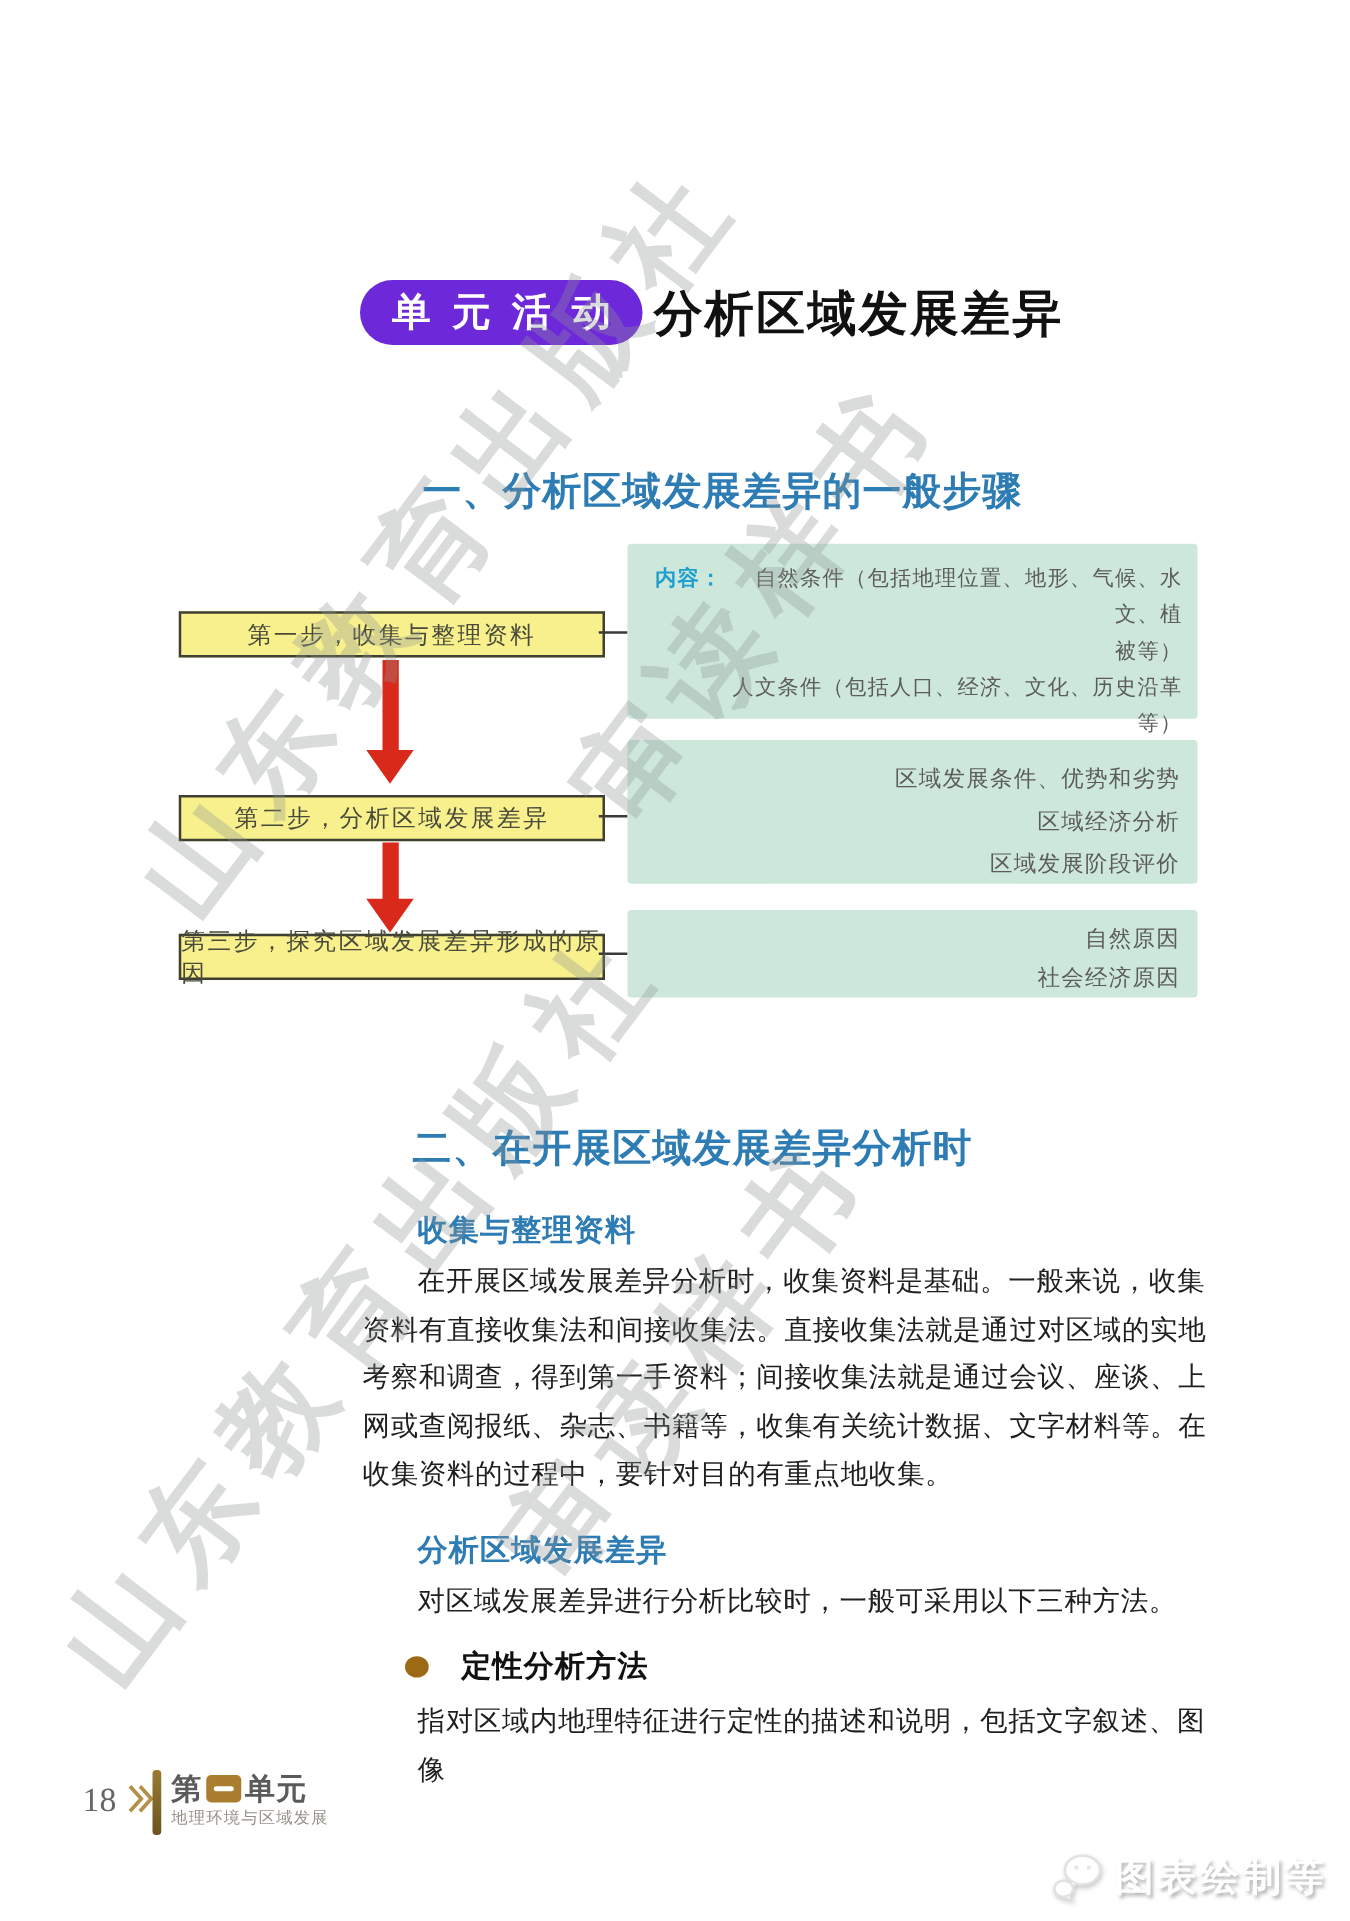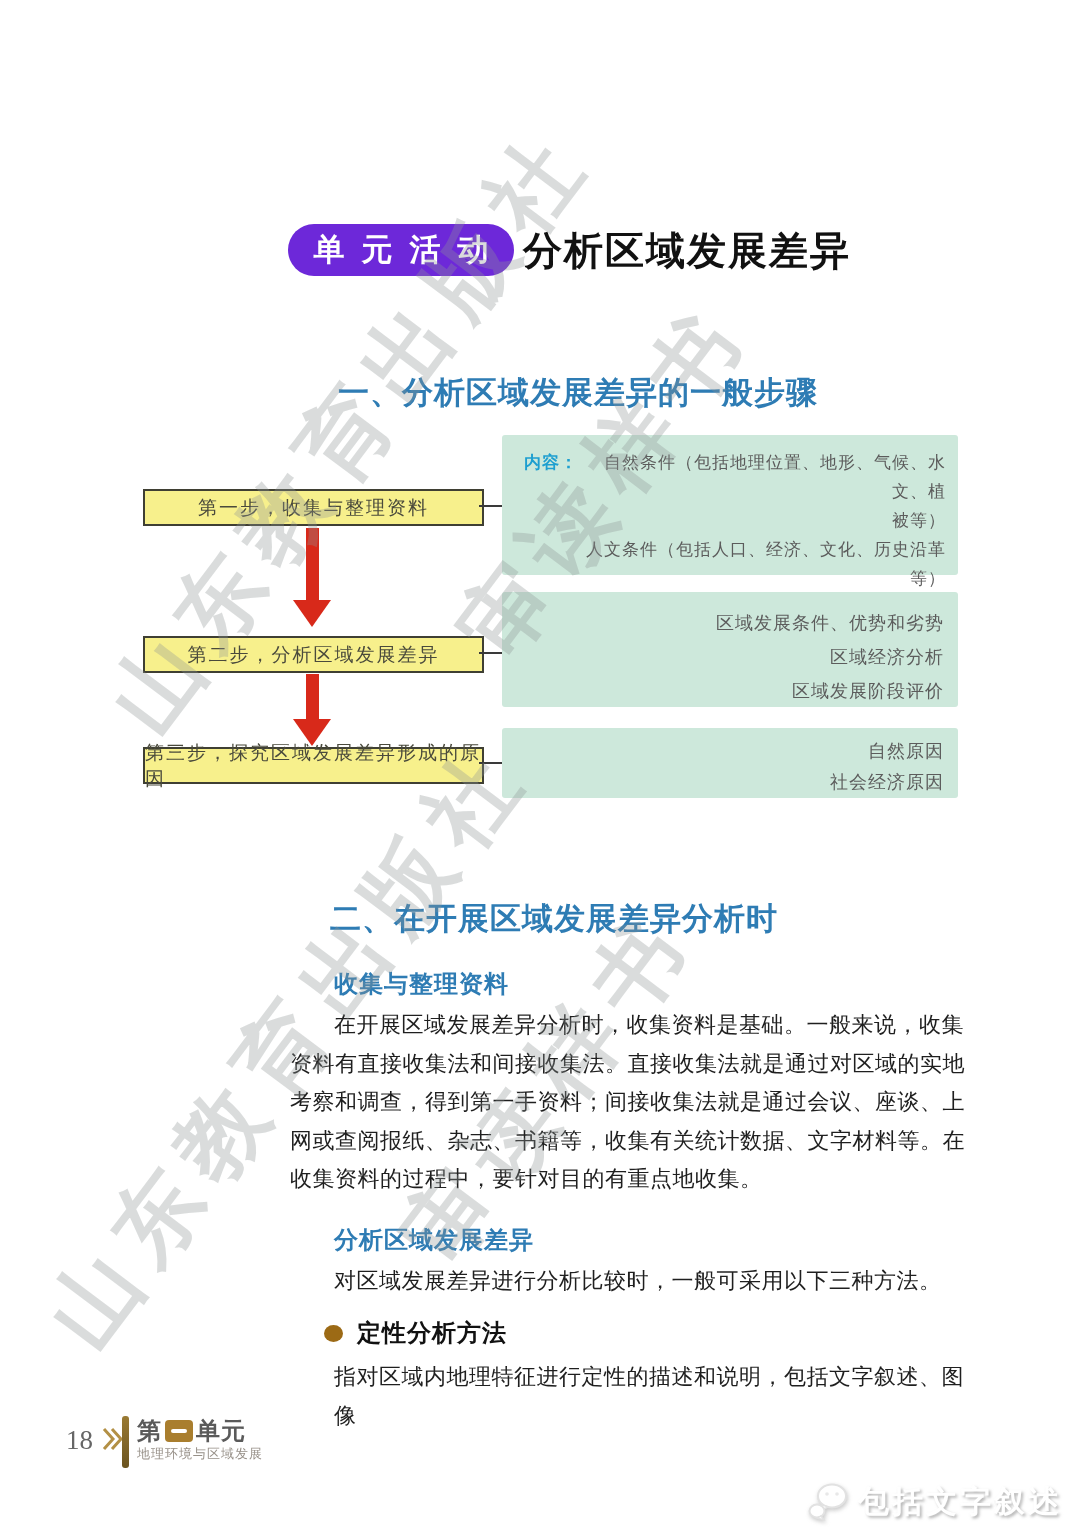--- a/index.html
+++ b/index.html
@@ -105,21 +105,21 @@
     font-weight:700;font-size:24px;color:#2e7cb4;letter-spacing:1px;
   }
   #sub1-title{top:968px;}
   #sub2-title{top:1224px;}
   .para{position:absolute;left:290px;width:690px;font-size:22px;color:#1f1f1f;letter-spacing:0.5px;}
   .pline{height:38.5px;line-height:38.5px;}
   .indent{padding-left:44px;}
   #para1{top:1006px;}
   #para2{top:1262px;}
   #para3{top:1358px;}
-  .bullet-row{position:absolute;left:324px;top:1317px;display:flex;align-items:center;gap:14px;}
+  .bullet-row{position:absolute;left:324px;top:1317px;display:flex;align-items:center;gap:26px;}
   .bullet-dot{width:19px;height:17px;border-radius:50%;background:#9c6a15;}
   .bullet-title{font-family:"Liberation Serif", serif;font-weight:700;font-size:24px;color:#111;letter-spacing:1px;}
   
   .footer{position:absolute;left:0;top:1388px;width:400px;height:70px;margin-top:25px;}
   .page-num{position:absolute;left:66px;top:12px;font-size:27px;color:#666;}
   .chevrons{position:absolute;left:101px;top:12px;}
   .unit-bar{position:absolute;left:122px;top:3px;width:7px;height:52px;border-radius:3px;
     background:linear-gradient(180deg,#9a7a33,#6b5420);}
   .unit-line{position:absolute;left:137px;top:2px;display:flex;align-items:center;
     font-family:"Liberation Sans", sans-serif;font-size:24px;color:#5a5a5a;font-weight:700;letter-spacing:1px;}
@@ -230,16 +230,16 @@
 
   <div class="brand">
     <svg class="brand-icon" width="42" height="40" viewBox="0 0 42 40">
       <ellipse cx="24" cy="14" rx="14" ry="11.5" fill="#ffffff" stroke="#e2e2e2" stroke-width="2"></ellipse>
       <path d="M15 23 L12 29 L20 25 Z" fill="#ffffff" stroke="#e2e2e2" stroke-width="1.5"></path>
       <circle cx="19" cy="12" r="1.8" fill="#e8e8e8"></circle>
       <circle cx="29" cy="12" r="1.8" fill="#e8e8e8"></circle>
       <ellipse cx="9" cy="29" rx="7.5" ry="6.5" fill="#ffffff" stroke="#e2e2e2" stroke-width="2"></ellipse>
       <path d="M13 34 L16 38 L9 36 Z" fill="#ffffff" stroke="#e2e2e2" stroke-width="1.5"></path>
     </svg>
-    <span class="brand-text">包括文字叙述</span>
+    <span class="brand-text">图表绘制等</span>
   </div>
 
 </div>
 
 </body></html>

